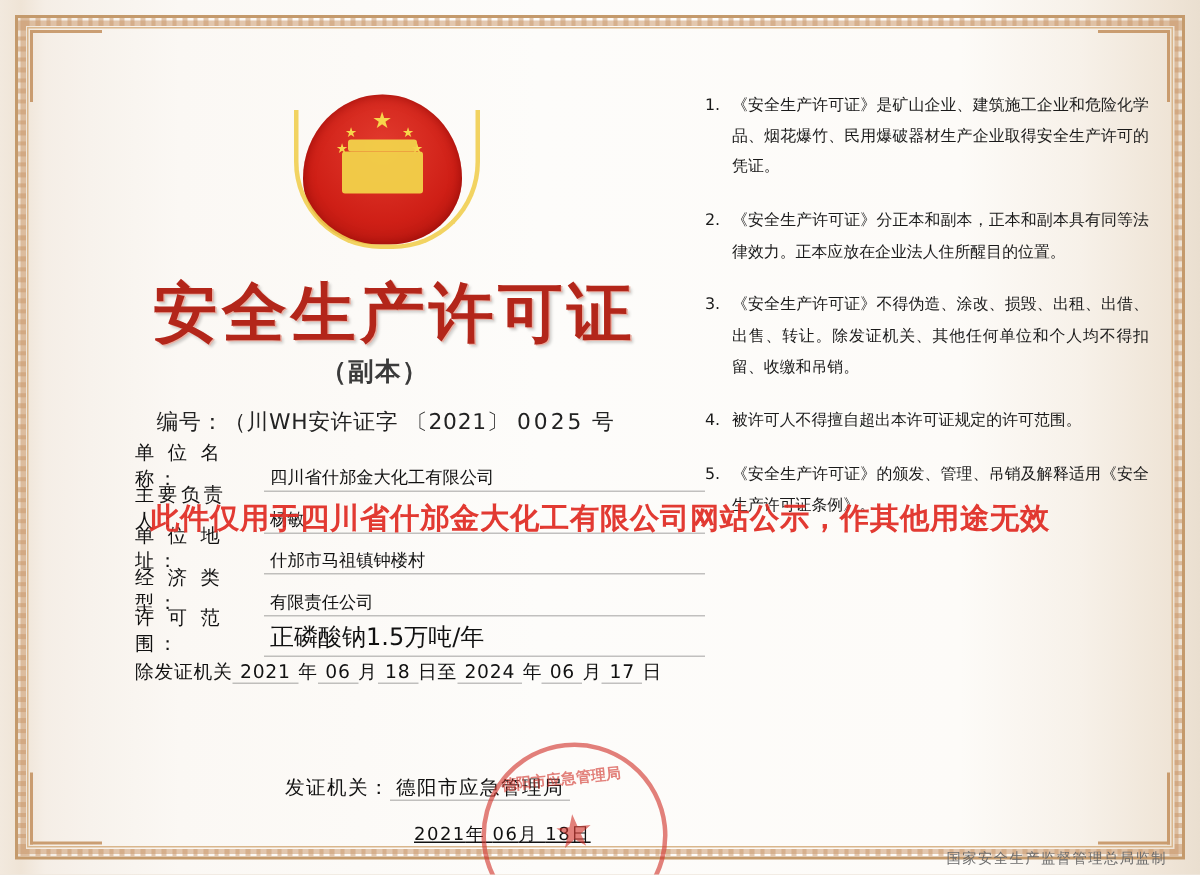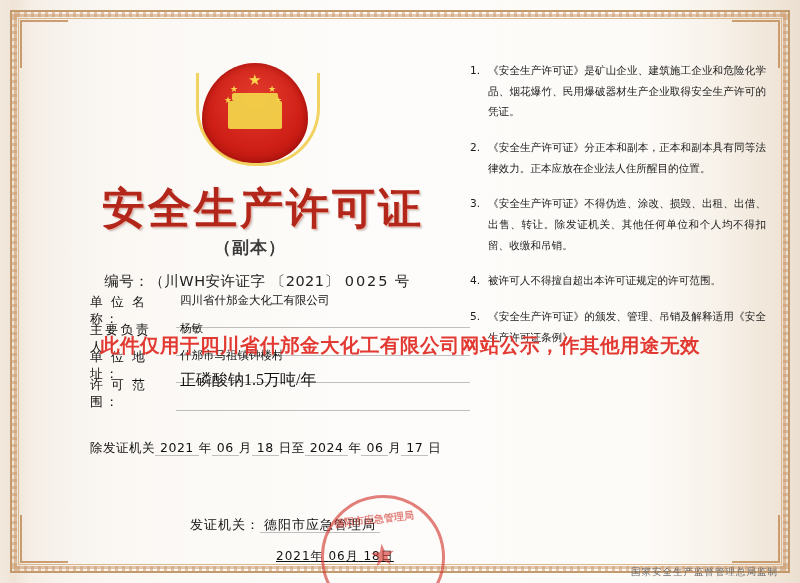--- a/index.html
+++ b/index.html
@@ -80,26 +80,26 @@
   .subtitle{
     position:absolute;left:0;top:196px;width:420px;text-align:center;
     font-size:17px;color:#3b3b3b;font-weight:bold;letter-spacing:1px;
   }
   .certno{
     position:absolute;left:14px;top:232px;width:406px;text-align:center;
     font-size:14.5px;color:#222;letter-spacing:.5px;
   }
   .certno .num{letter-spacing:2px;}
   .fields{
-    position:absolute;left:50px;top:272px;width:380px;font-size:12.5px;color:#1d1d1d;font-family:Liberation Serif, serif;
+    position:absolute;left:50px;top:272px;width:380px;font-size:12.5px;color:#1d1d1d;
   }
   .row{display:flex;align-items:flex-end;margin-bottom:11.5px;height:16px;}
   .lbl{width:86px;letter-spacing:2.5px;color:#111;flex:none;font-size:12.8px;}
   .val{
-    flex:1;font-size:11.5px;color:#111;padding-left:4px;padding-bottom:19px;
+    flex:1;font-size:11.5px;color:#111;padding-left:4px;padding-bottom:1px;
     border-bottom:1px solid rgba(80,80,80,.35);
     white-space:nowrap;overflow:hidden;
   }
   .val.small{font-size:16px;}
   .validity{
     position:absolute;left:50px;top:400px;width:390px;font-size:12.5px;color:#111;
     letter-spacing:.5px;
   }
   .validity .u{border-bottom:1px solid rgba(80,80,80,.35);padding:0 5px;}
   .issuer{
@@ -202,20 +202,24 @@
       </div>
       <div class="row">
         <span class="lbl">主要负责人：</span>
         <span class="val">杨敏</span>
       </div>
       <div class="row">
         <span class="lbl">单 位 地 址：</span>
         <span class="val">什邡市马祖镇钟楼村</span>
       </div>
       <div class="row">
+        <span class="lbl">经 济 类 型：</span>
+        <span class="val">有限责任公司</span>
+      </div>
+      <div class="row">
         <span class="lbl">许 可 范 围：</span>
         <span class="val small">正磷酸钠1.5万吨/年</span>
       </div>
     </div>
 
     <div class="validity">
       <span>除发证机关</span><span class="u">2021</span><span>年</span><span class="u">06</span><span>月</span><span class="u">18</span><span>日</span><span>至</span><span class="u">2024</span><span>年</span><span class="u">06</span><span>月</span><span class="u">17</span><span>日</span>
     </div>
 
     <div class="issuer">

